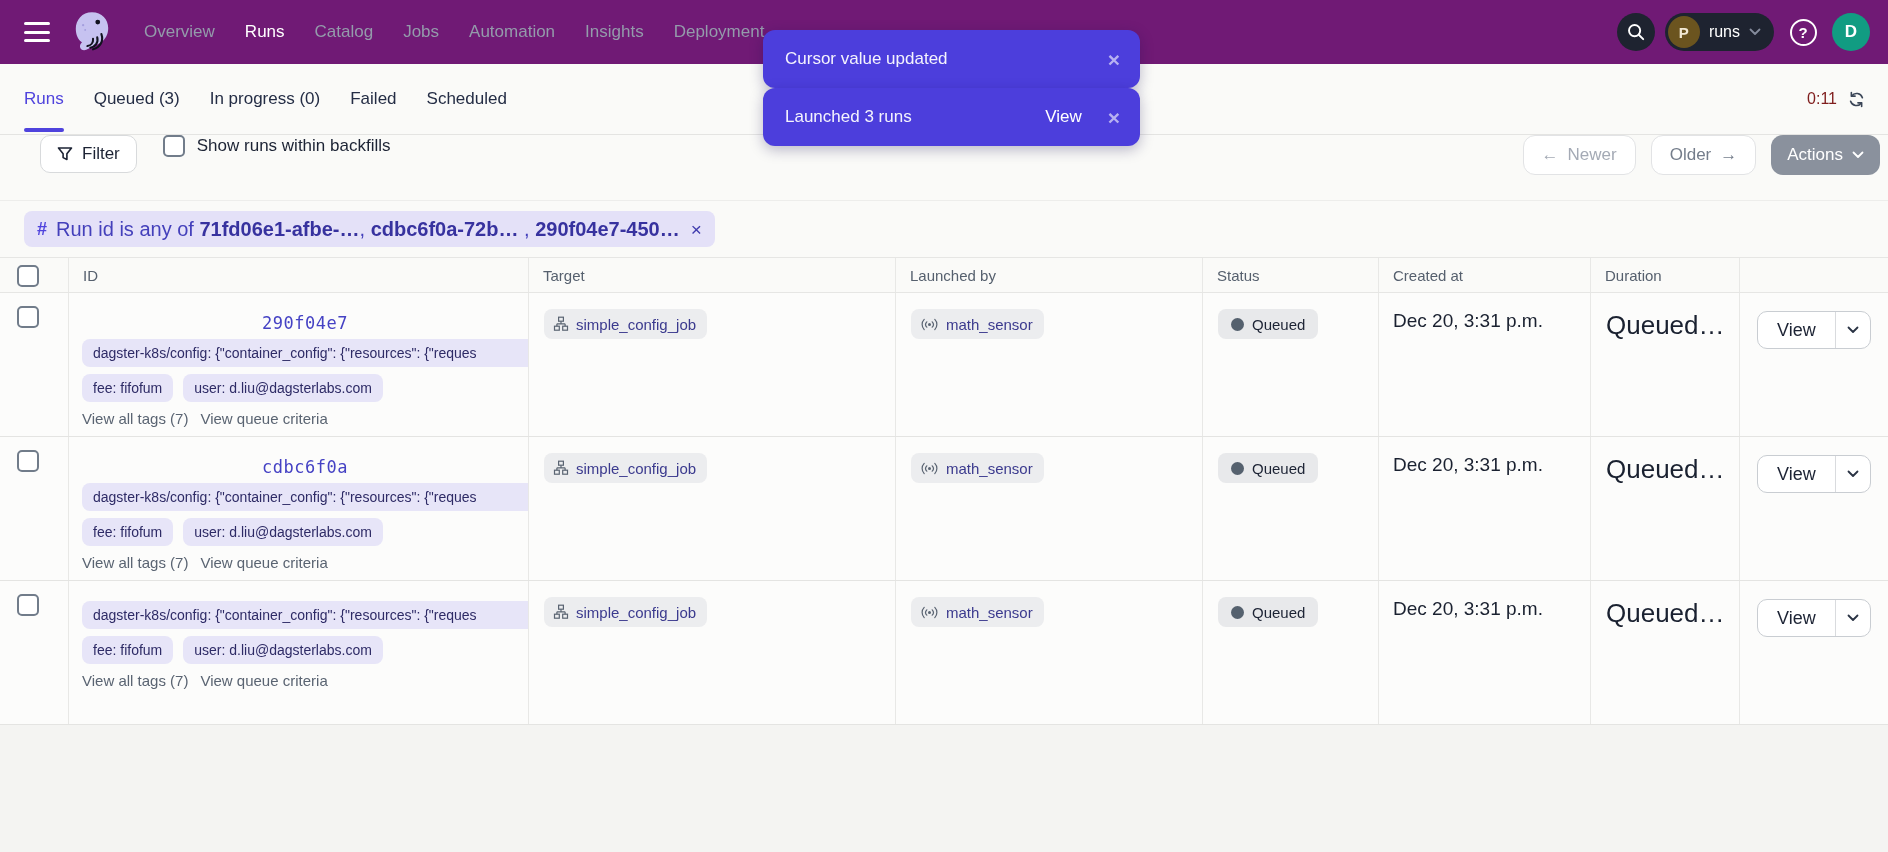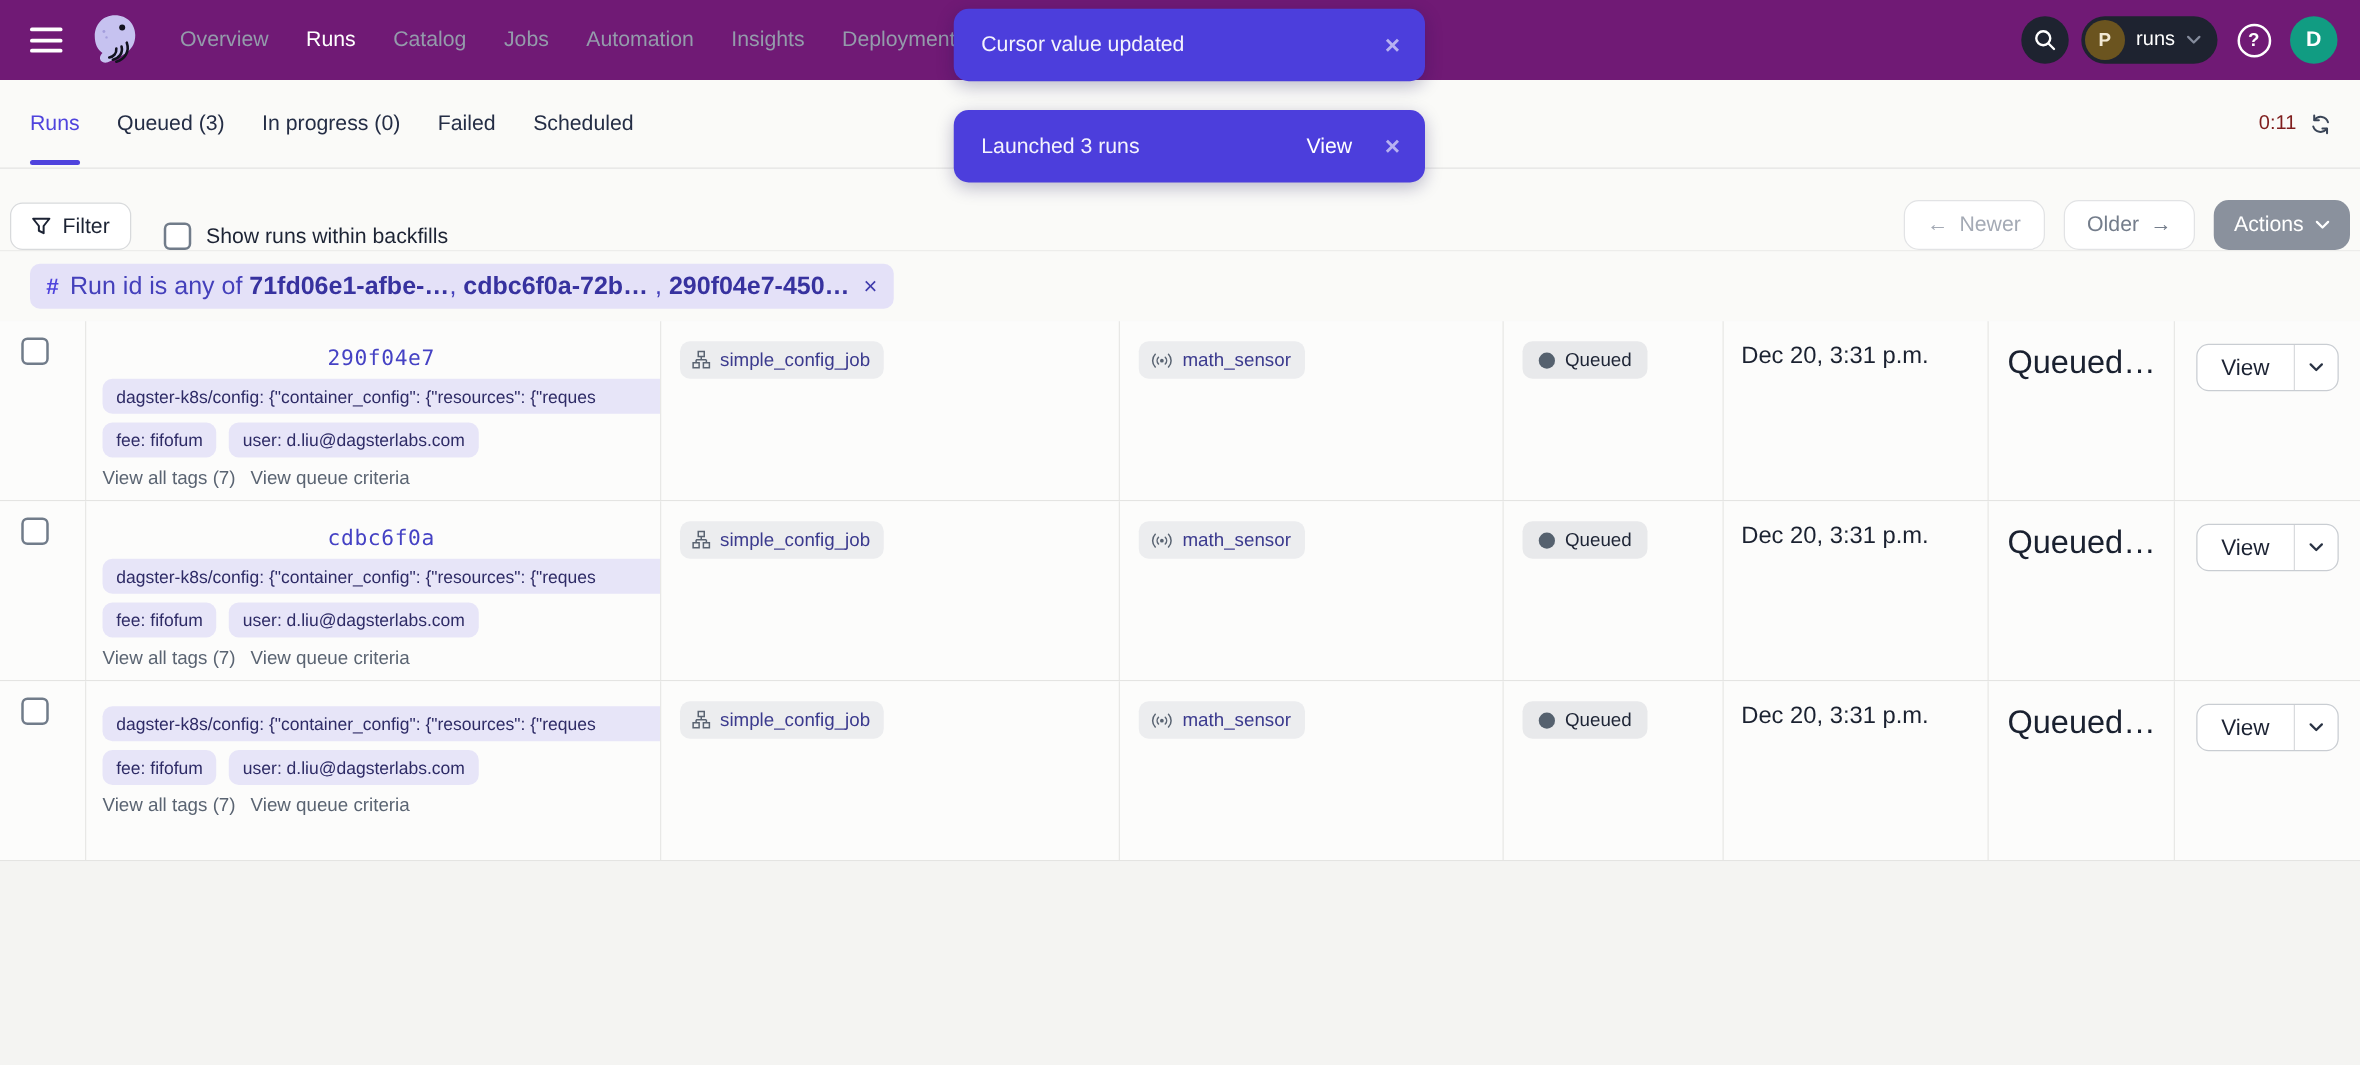--- a/index.html
+++ b/index.html
@@ -19,38 +19,38 @@
   .env-pill { height:38px; border-radius:19px; background:#1E2330; border:none; display:flex; align-items:center; gap:9px; padding:0 13px 0 3px; cursor:pointer; }
   .env-avatar { width:32px; height:32px; border-radius:50%; background:#6B541F; color:#F2E9D4; font-size:15px; font-weight:700; display:flex; align-items:center; justify-content:center; }
   .env-name { color:#FFFFFF; font-size:16px; font-weight:500; }
   .env-pill .chev { color:#848B9C; }
   .help-btn { width:38px; height:38px; border-radius:50%; background:#10131f00; border:none; display:flex; align-items:center; justify-content:center; cursor:pointer; }
   .help-q { width:27px; height:27px; border-radius:50%; border:2px solid #FFFFFF; color:#FFFFFF; font-size:15px; font-weight:700; display:flex; align-items:center; justify-content:center; }
   .avatar { width:38px; height:38px; border-radius:50%; background:#119C82; border:none; color:#FFFFFF; font-size:17px; font-weight:700; display:flex; align-items:center; justify-content:center; cursor:pointer; }
 
   
   .toast { position:absolute; left:763px; width:377px; height:58px; background:#4C3EDC; border-radius:12px; display:flex; align-items:center; padding:0 20px 0 22px; color:#F4F3FD; font-size:17px; z-index:50; box-shadow:0 4px 14px rgba(20,16,80,.28); }
-  .toast-1 { top:7px; }
+  .toast-1 { top:30px; }
   .toast-2 { top:88px; }
   .toast-msg { flex:1; }
   .toast-action { background:none; border:none; color:#FFFFFF; font-size:17px; font-weight:500; cursor:pointer; margin-right:26px; }
   .toast-x { background:none; border:none; color:#B7B1F1; font-size:21px; font-weight:600; line-height:1; cursor:pointer; }
 
   
   .upper { background:#FAFAF8; }
   .tabsbar { height:71px; display:flex; align-items:center; padding:0 22px 0 24px; border-bottom:1px solid #E4E4E2; }
   .tabs { display:flex; gap:30px; height:100%; align-items:center; }
   .tab { position:relative; height:100%; display:flex; align-items:center; font-size:17px; font-weight:500; color:#242D45; cursor:pointer; white-space:nowrap; }
   .tab.active { color:#4F43DD; }
   .tab.active::after { content:""; position:absolute; left:0; right:0; bottom:2px; height:4px; border-radius:2px; background:#4F43DD; }
   .timer-wrap { margin-left:auto; display:flex; align-items:center; gap:10px; }
   .timer { font-size:16px; color:#7f1d1d; }
 
   
-  .filterbar { height:66px; display:flex; align-items:flex-end; padding:0 8px 0 8px; border-bottom:1px solid #EDEDEB; }
+  .filterbar { height:66px; display:flex; align-items:flex-start; padding:0 8px 0 40px; border-bottom:1px solid #EDEDEB; }
   .filter-btn { height:38px; background:#FFFFFF; border:1px solid #D8DADC; border-radius:10px; display:flex; align-items:center; gap:9px; padding:0 16px; font-size:17px; font-weight:500; color:#1C2334; cursor:pointer; font-family:inherit; }
   .cb-wrap { display:flex; align-items:center; gap:12px; margin-left:26px; cursor:pointer; }
   .checkbox { width:22px; height:22px; border:2px solid #717C8A; border-radius:5px; background:#FFFFFF; display:inline-block; flex:none; }
   .cb-label { font-size:17px; color:#1C2334; }
   .fb-right { margin-left:auto; display:flex; align-items:center; gap:15px; }
   .pg-btn { height:40px; background:#FFFFFF; border:1px solid #E2E3E5; border-radius:12px; padding:0 18px; font-size:17px; display:flex; align-items:center; gap:9px; cursor:default; font-family:inherit; }
   .pg-btn.newer { color:#A4AAB5; }
   .pg-btn.older { color:#747D8B; cursor:pointer; }
   .actions-btn { height:40px; background:#8A919D; border:none; border-radius:12px; padding:0 16px; font-size:17px; font-weight:500; color:#FFFFFF; display:flex; align-items:center; gap:9px; cursor:pointer; font-family:inherit; }
 
@@ -207,20 +207,30 @@
 
   <div class="chiprow">
     <div class="chip">
       <span class="chip-hash">#</span>
       <span class="chip-text"><span>Run id is any of </span><b>71fd06e1-afbe-…</b><span>, </span><b>cdbc6f0a-72b…</b><span> , </span><b>290f04e7-450…</b></span>
       <button class="chip-x">×</button>
     </div>
   </div>
 
   <div class="table">
+    <div class="thead grid-cols">
+        <div class="th first"><span class="checkbox"></span></div>
+        <div class="th">ID</div>
+        <div class="th">Target</div>
+        <div class="th">Launched by</div>
+        <div class="th">Status</div>
+        <div class="th">Created at</div>
+        <div class="th">Duration</div>
+        <div class="th last"></div>
+      </div>
     <div class="tbody">
   <div class="trow grid-cols">
     <div class="cell c-check"><span class="checkbox"></span></div>
     <div class="cell c-id">
       <div class="id-line">
         <svg width="21" height="21" viewBox="0 0 20 20">
           <circle cx="10" cy="10" r="7.4" fill="#FFFFFF" stroke="#1F2433" stroke-width="1.8"></circle>
           <circle cx="10" cy="10" r="2.6" fill="#1F2433"></circle>
         </svg>
         <a class="run-id" href="#">290f04e7</a>

